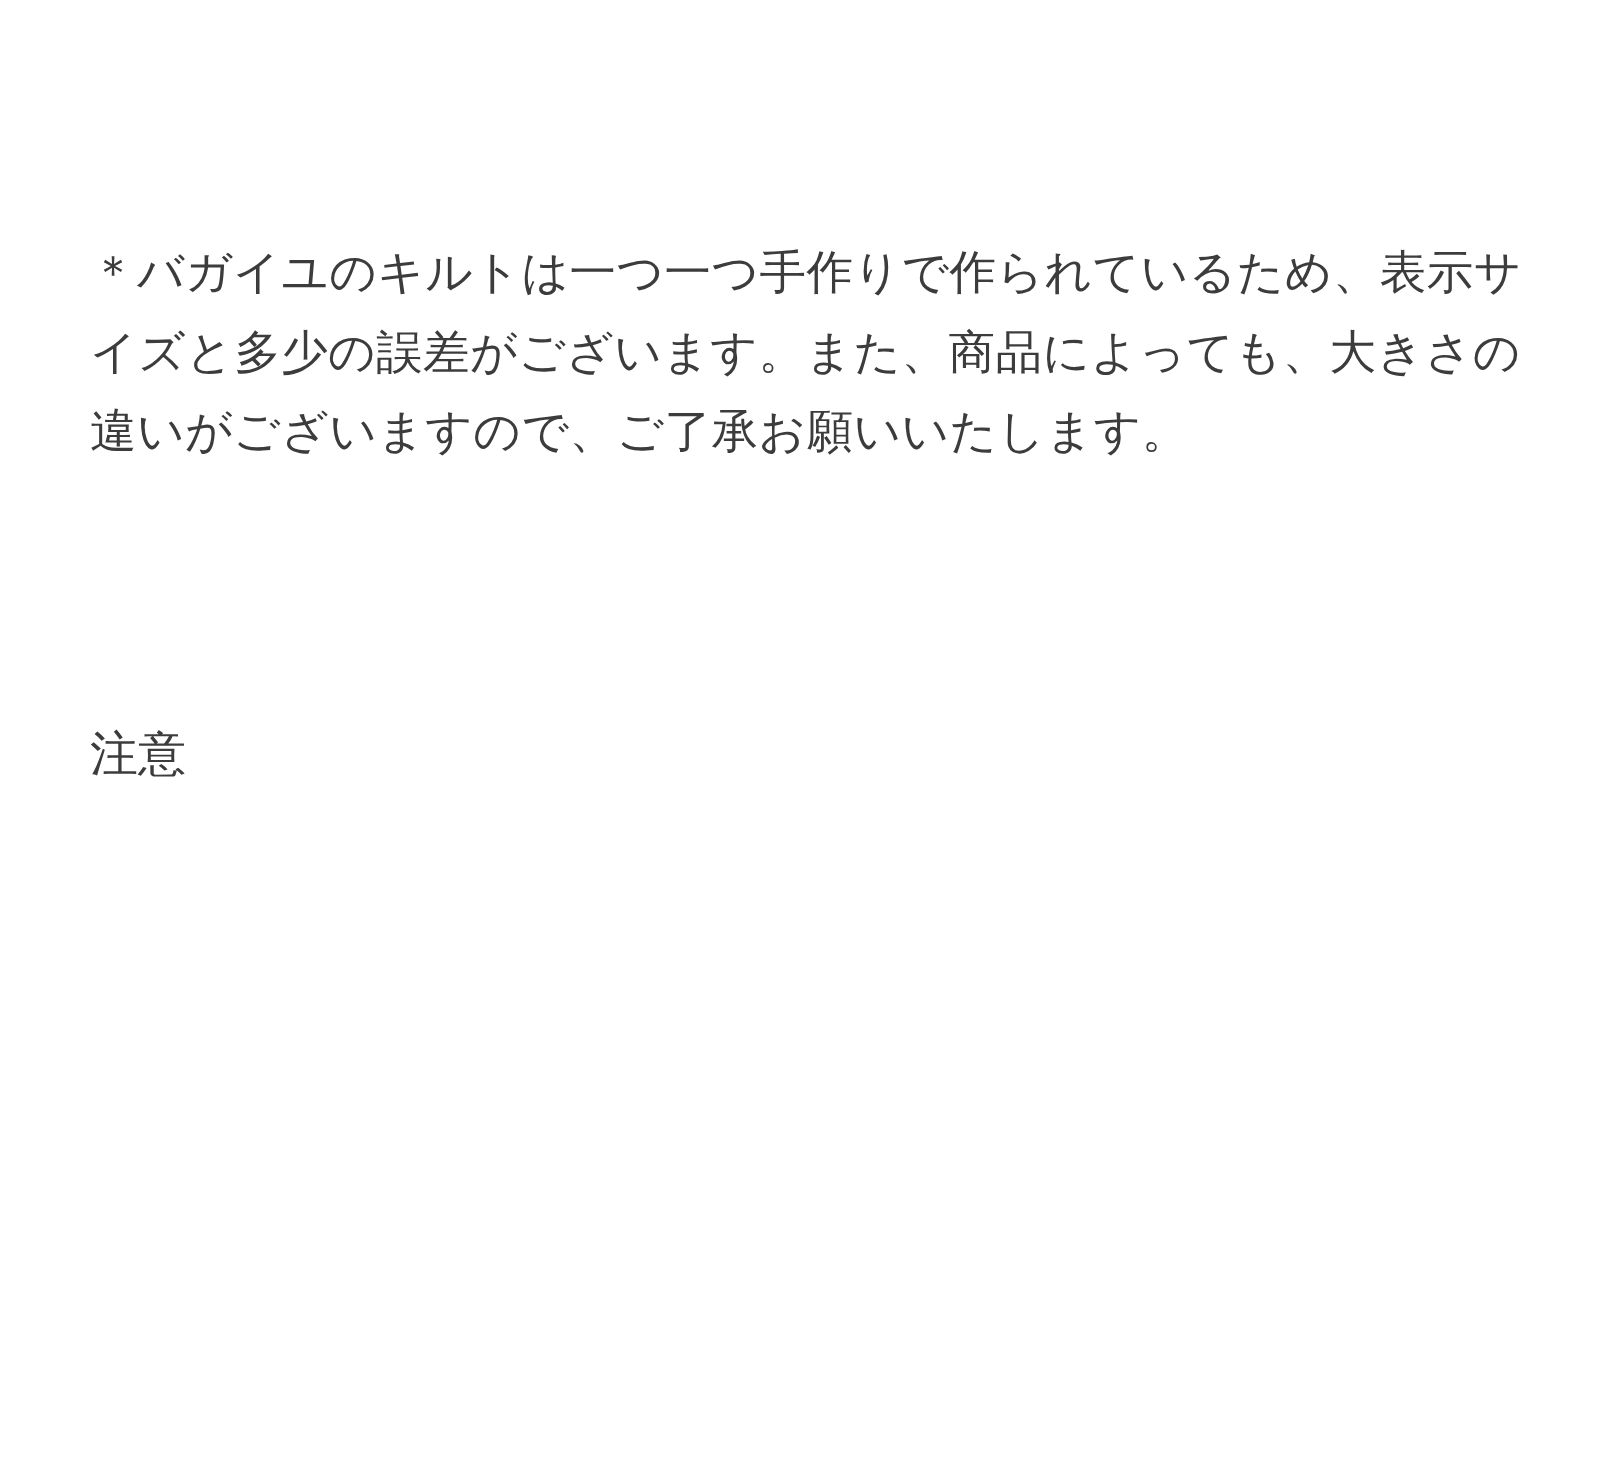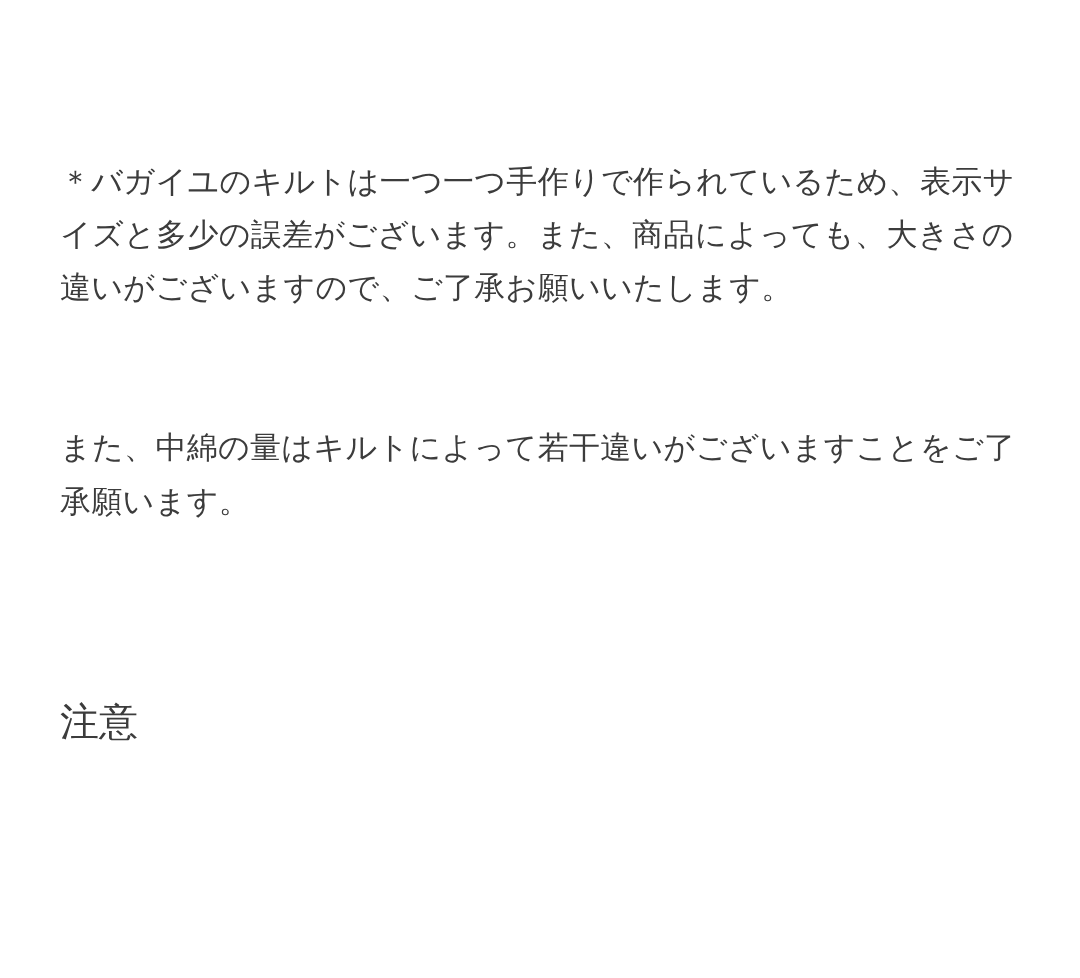--- a/index.html
+++ b/index.html
@@ -33,35 +33,34 @@
   .para {
     margin: 0;
   }
   .spacer-lg {
     height: 54px;
   }
   .spacer-md {
     height: 48px;
   }
   .heading {
-    font-size: 39px;
+    font-size: 32px;
     line-height: 1.72;
     color: #3c3c3c;
     margin: 0;
     font-weight: 400;
   }
 </style>
 </head>
 <body>
 
 <div class="page">
 
   <div class="block">
     <p class="para">＊バガイユのキルトは一つ一つ手作りで作られているため、表示サイズと多少の誤差がございます。また、商品によっても、大きさの違いがございますので、ご了承お願いいたします。</p>
-    <p class="para">また、中綿の量はキルトによって若干違いがございますことをご了承願います。</p>
   </div>
 
   <div class="spacer-lg"></div>
 
   <h2 class="heading">注意</h2>
 
   <div class="spacer-md"></div>
 
   <div class="block">
     

